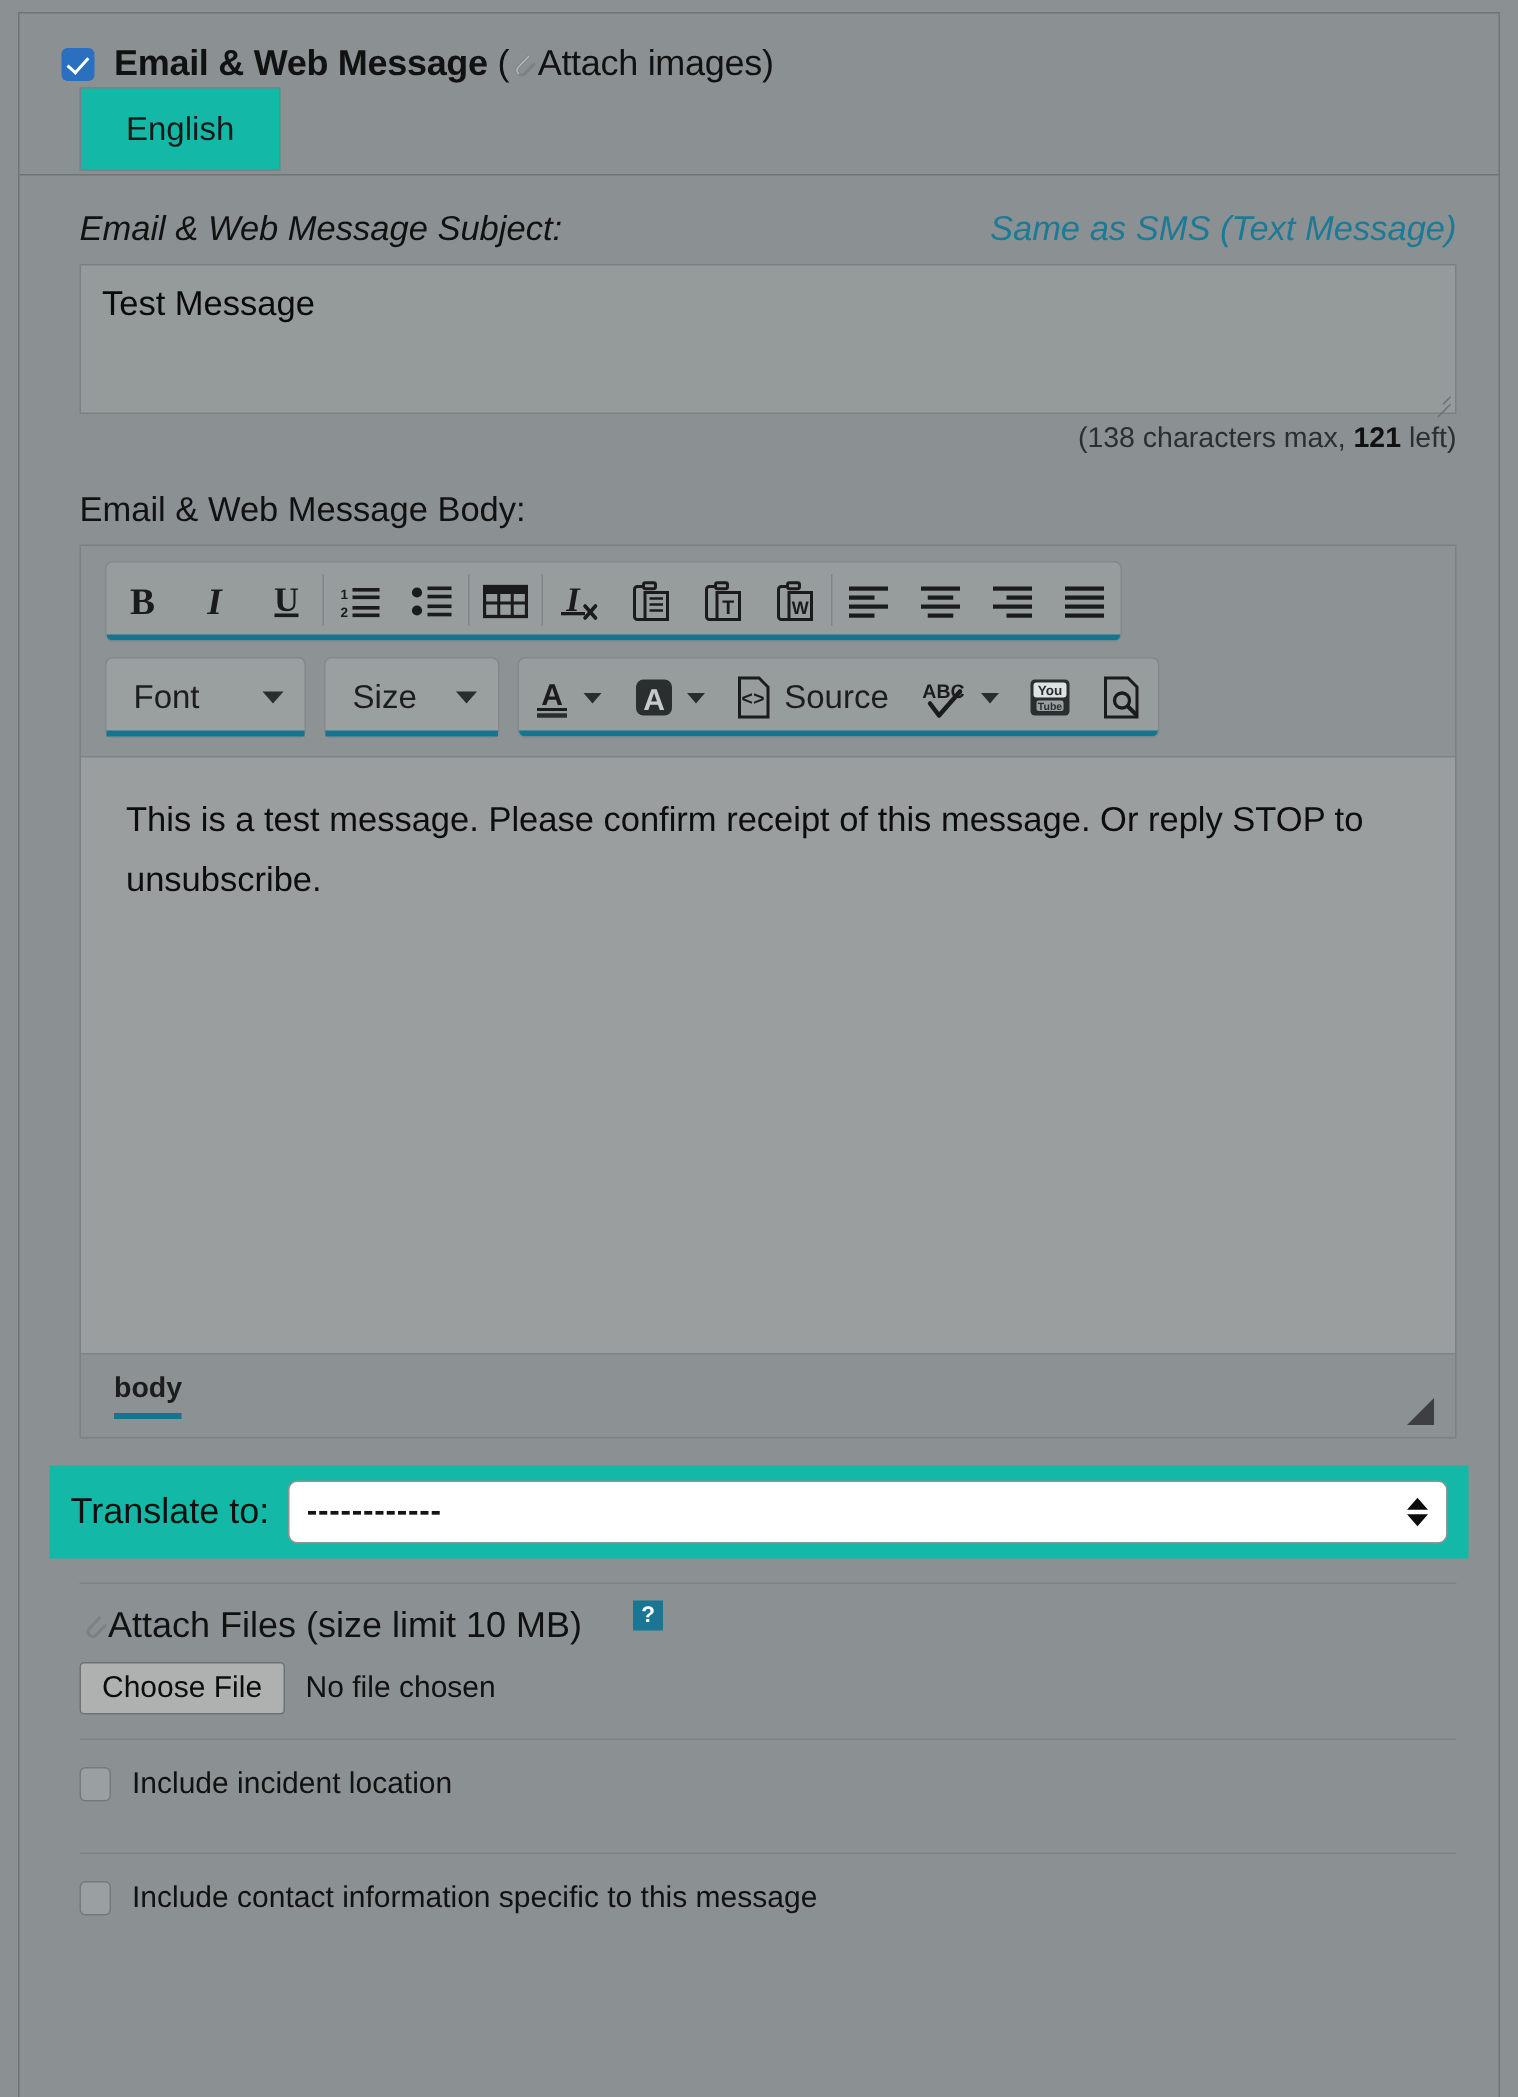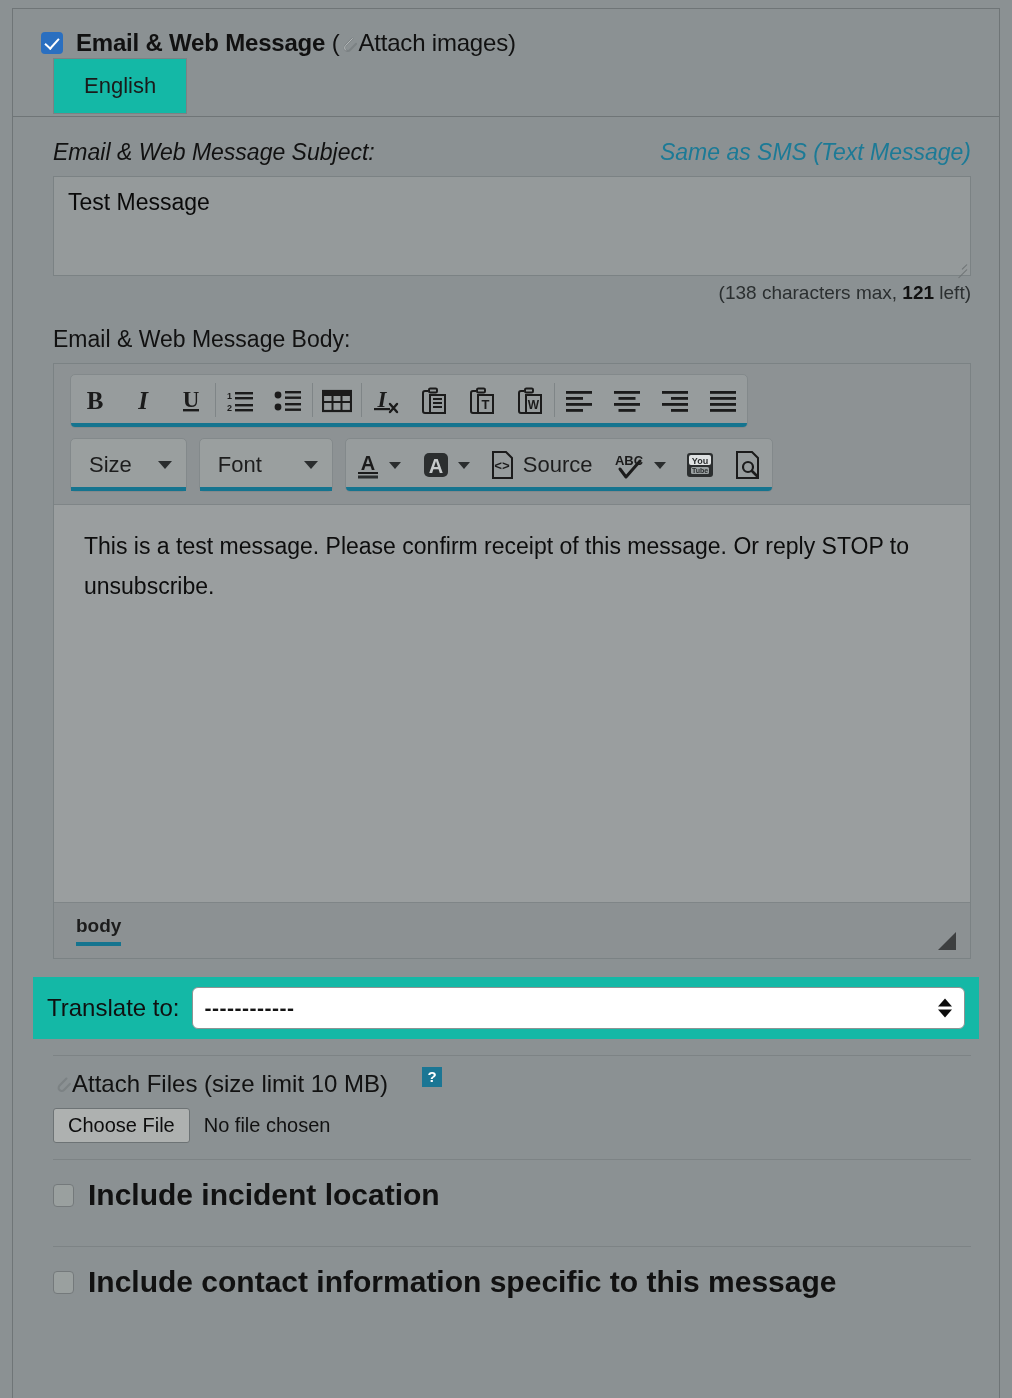--- a/index.html
+++ b/index.html
@@ -326,21 +326,21 @@
   }
   .cb-empty {
     width: 21px; height: 23px;
     border: 1px solid #74797b;
     border-radius: 4px;
     background: #9aa09f;
     margin-right: 14px;
     flex: 0 0 auto;
     cursor: pointer;
   }
-  .chk-lbl { font-size: 30px; font-weight: bold; color: #111; }
+  .chk-lbl { font-size: 20px; font-weight: normal; color: #111; }
 </style>
 </head>
 <body>
 
 <div class="page">
   <div class="panel">
 
     <div class="hdr-row">
       <div class="cb-blue"></div>
       <div class="hdr-title">
@@ -514,27 +514,27 @@
                       <rect x="1" y="20" width="26" height="2.8" fill="#1b1b1b"></rect>
                   </svg>
                 </div>
               </div>
 
             </div>
           </div>
 
           <div class="tb-row">
 
+            <div class="tb-select">
+              <span>Font</span>
+              <span class="caret"></span>
+            </div>
+
             <div class="tb-select size">
               <span>Size</span>
-              <span class="caret"></span>
-            </div>
-
-            <div class="tb-select">
-              <span>Font</span>
               <span class="caret"></span>
             </div>
 
             <div class="tb-group">
               <div class="tb-btn wide">
                 <svg width="26" height="30" viewBox="0 0 26 30">
                   <text x="12" y="20" font-family="Liberation Sans, sans-serif" font-size="20" font-weight="bold" text-anchor="middle" fill="#1b1b1b">A</text>
                   <rect x="2" y="22" width="20" height="2" fill="#1b1b1b"></rect>
                   <rect x="2" y="25.5" width="20" height="3" fill="#2b2e2f"></rect>
                 </svg>

